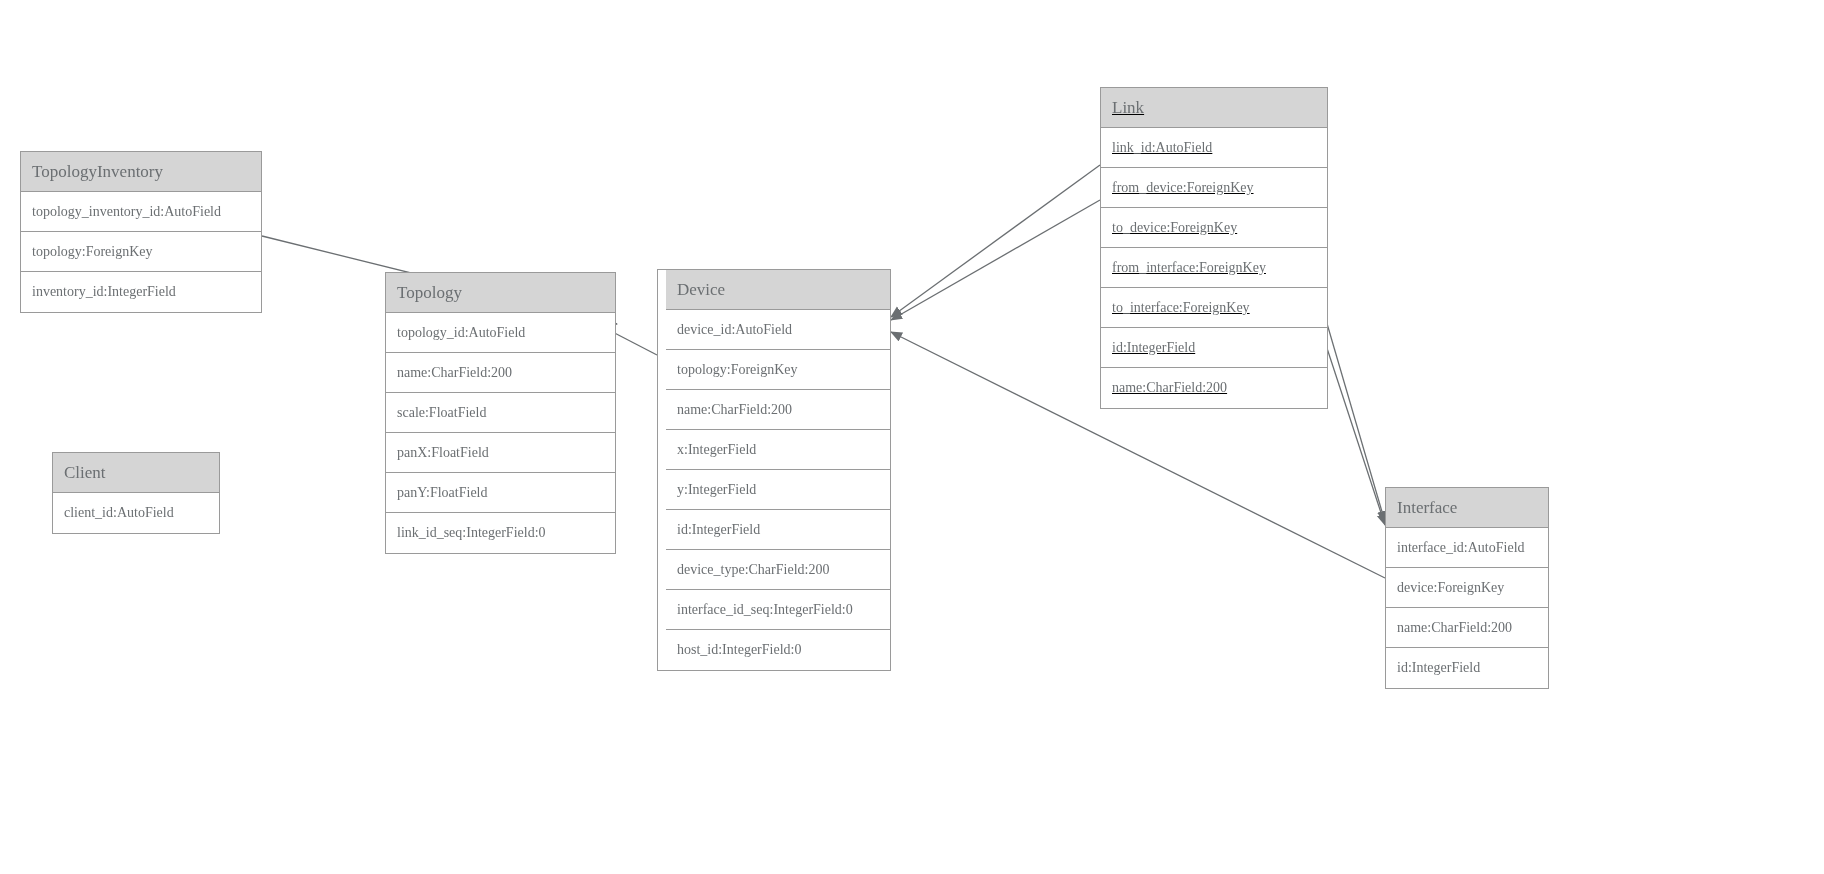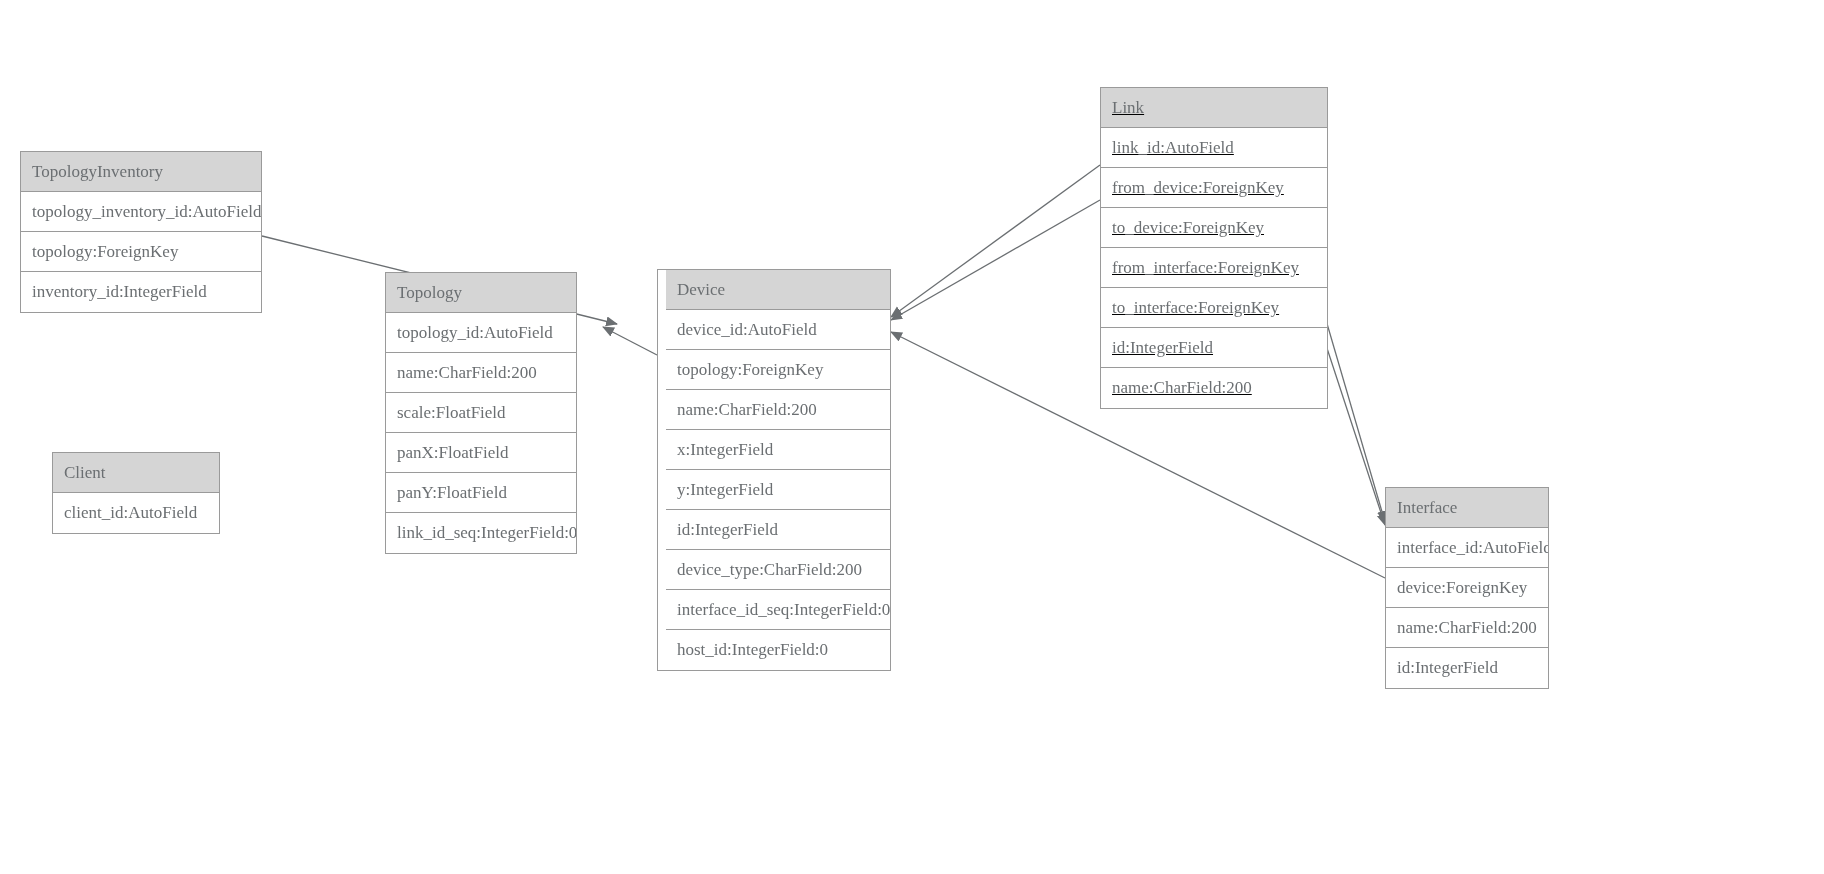--- a/index.html
+++ b/index.html
@@ -41,21 +41,21 @@
     padding: 0 10px 0 11px;
     white-space: nowrap;
     overflow: hidden;
   }
   .entity-field {
     box-sizing: border-box;
     height: 40px;
     line-height: 40px;
     border-bottom: 1px solid #9a9a9a;
     color: #6b6f72;
-    font-size: 17px;
+    font-size: 14px;
     padding: 0 10px 0 11px;
     white-space: nowrap;
     overflow: hidden;
     background: #ffffff;
   }
   .entity-field:last-child {
     border-bottom: none;
   }
 </style>
 </head>
@@ -84,21 +84,21 @@
       <div class="entity" style="left: 20px; top: 139px; width: 242px; margin-top: 12px;">
         <div class="entity-header">TopologyInventory</div>
         <div class="entity-field">topology_inventory_id:AutoField</div>
         <div class="entity-field">topology:ForeignKey</div>
         <div class="entity-field">inventory_id:IntegerField</div>
       </div>
       <div class="entity" style="left: 52px; top: 452px; width: 168px;">
         <div class="entity-header">Client</div>
         <div class="entity-field">client_id:AutoField</div>
       </div>
-      <div class="entity" style="left: 385px; top: 272px; width: 192px;">
+      <div class="entity" style="left: 385px; top: 272px; width: 231px;">
         <div class="entity-header">Topology</div>
         <div class="entity-field">topology_id:AutoField</div>
         <div class="entity-field">name:CharField:200</div>
         <div class="entity-field">scale:FloatField</div>
         <div class="entity-field">panX:FloatField</div>
         <div class="entity-field">panY:FloatField</div>
         <div class="entity-field">link_id_seq:IntegerField:0</div>
       </div>
       <div class="entity" style="left: 657px; top: 269px; width: 234px; padding-left: 8px;">
         <div class="entity-header">Device</div>

